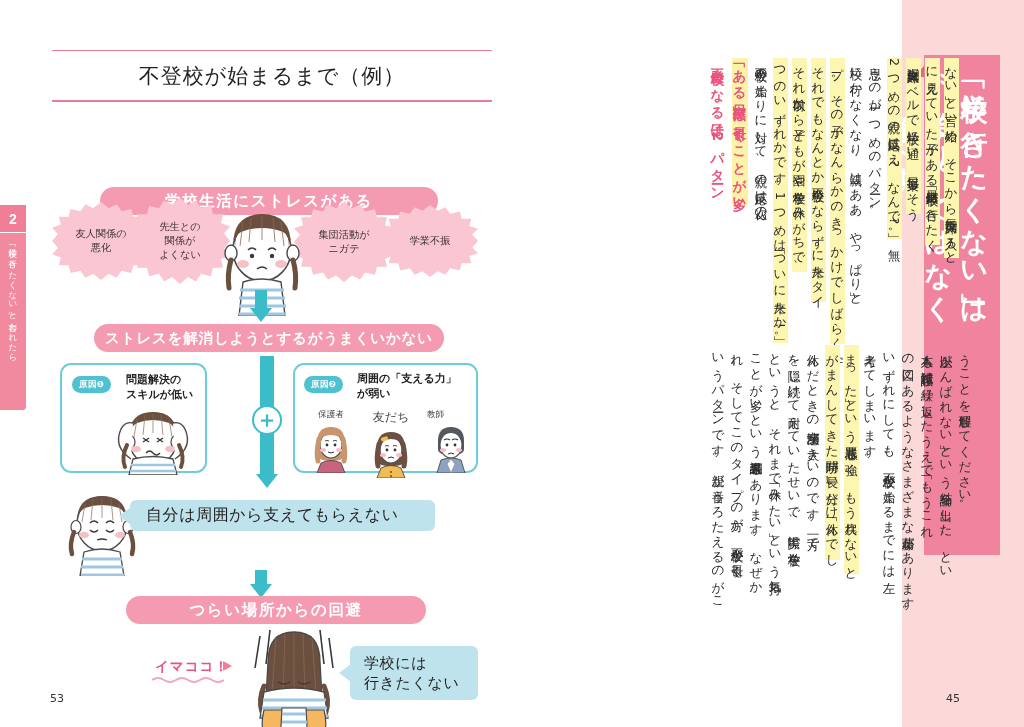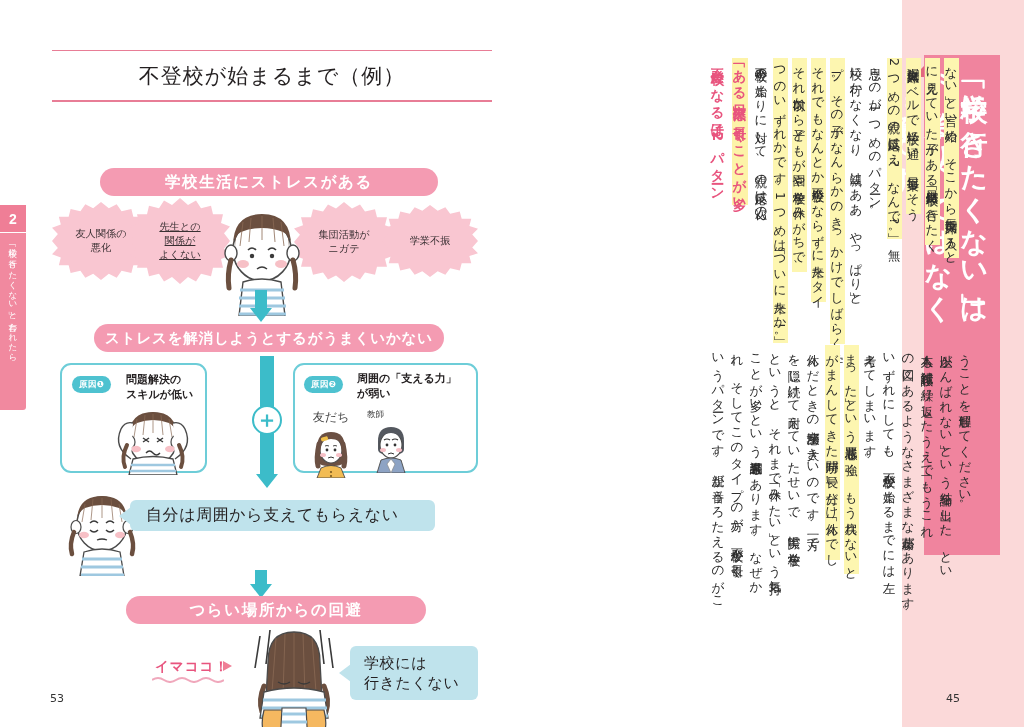--- a/index.html
+++ b/index.html
@@ -79,21 +79,21 @@
     position: absolute;
     background: #f49bb2;
     color: #ffffff;
     border-radius: 999px;
     font-size: 15.5px;
     font-weight: bold;
     letter-spacing: 1.6px;
     display: flex; align-items: center; justify-content: center;
     font-family: "DejaVu Sans", sans-serif;
   }
-  .pill-stress  { left: 48px;  top: 118px; width: 338px; height: 28px; }
+  .pill-stress  { left: 48px;  top: 137px; width: 338px; height: 28px; }
   .pill-cope    { left: 42px;  top: 274px; width: 350px; height: 28px; font-size: 14.5px; letter-spacing: 0.8px;}
   .pill-avoid   { left: 74px;  top: 546px; width: 300px; height: 28px; }
 
   
   .burst {
     position: absolute;
     background: #f9c6d1;
     color: #3a3033;
     font-size: 10.2px;
     line-height: 1.35;
@@ -102,21 +102,21 @@
     clip-path: polygon(
       50% 0%, 58% 8%, 66% 3%, 71% 12%, 81% 9%, 83% 19%, 93% 19%,
       91% 29%, 100% 33%, 94% 41%, 100% 50%, 94% 59%, 100% 67%,
       91% 71%, 93% 81%, 83% 81%, 81% 91%, 71% 88%, 66% 97%,
       58% 92%, 50% 100%, 42% 92%, 34% 97%, 29% 88%, 19% 91%,
       17% 81%, 7% 81%, 9% 71%, 0% 67%, 6% 59%, 0% 50%, 6% 41%,
       0% 33%, 9% 29%, 7% 19%, 17% 19%, 19% 9%, 29% 12%, 34% 3%, 42% 8%);
     font-family: "DejaVu Sans", sans-serif;
   }
   .burst-1 { left: 0px;   top: 152px; width: 98px; height: 78px; }
-  .burst-2 { left: 78px;  top: 148px; width: 100px; height: 86px; text-decoration: underline; }
+  .burst-2 { left: 78px;  top: 148px; width: 100px; height: 86px; }
   .burst-3 { left: 242px; top: 152px; width: 100px; height: 80px; }
   .burst-4 { left: 330px; top: 155px; width: 96px; height: 72px; }
   .arrow-shaft {
     position: absolute;
     background: #3cbcc9;
   }
   .arrow-head {
     position: absolute;
     width: 0; height: 0;
     border-left: 11px solid transparent;
@@ -392,20 +392,38 @@
     </div>
 
     <div class="plus-badge">＋</div>
 
     <div class="cause-box cause-box-2">
       <div class="cause-tag" style="left:9px; top:11px;">原因❷</div>
       <div class="cause-text" style="left:62px; top:7px; white-space:pre-line;">周囲の「支える力」
 が弱い</div>
 
       <div style="position:absolute; left:12px; top:44px; display:flex; gap:12px;">
+        <div style="text-align:center;">
+          <div style="font-size:8.6px; color:#444; margin-bottom:2px;">保護者</div>
+          <svg width="48" height="50" viewBox="0 0 48 50">
+            <path d="M24 4 Q38 4 38 20 L38 30 Q38 38 24 38 Q10 38 10 30 L10 20 Q10 4 24 4Z" fill="#c9956e"></path>
+            <ellipse cx="24" cy="22" rx="11" ry="13" fill="#fff" stroke="#4a4a4a" stroke-width="1.1"></ellipse>
+            <path d="M13 18 Q13 5 24 5 Q35 5 35 18 Q33 12 24 12 Q15 12 13 18Z" fill="#c9956e"></path>
+            <path d="M12 16 Q9 30 11 38" stroke="#c9956e" stroke-width="5" fill="none" stroke-linecap="round"></path>
+            <path d="M36 16 Q39 30 37 38" stroke="#c9956e" stroke-width="5" fill="none" stroke-linecap="round"></path>
+            <circle cx="20" cy="22" r="1.4" fill="#333"></circle>
+              <circle cx="28" cy="22" r="1.4" fill="#333"></circle>
+            <path d="M18 18 Q20 17 22 18" stroke="#333" stroke-width="0.9" fill="none"></path>
+            <path d="M26 18 Q28 17 30 18" stroke="#333" stroke-width="0.9" fill="none"></path>
+            <ellipse cx="16" cy="27" rx="3" ry="2" fill="#f7c0c6"></ellipse>
+            <ellipse cx="32" cy="27" rx="3" ry="2" fill="#f7c0c6"></ellipse>
+            <path d="M21 29 Q24 31 27 29" stroke="#333" stroke-width="1" fill="none"></path>
+            <path d="M14 40 Q24 35 34 40 L38 50 L10 50 Z" fill="#c9647f" stroke="#4a4a4a" stroke-width="0.9"></path>
+          </svg>
+        </div>
         <div style="text-align:center;">
           <div style="font-size:12px; color:#444; margin-bottom:2px;">友だち</div>
           <svg width="48" height="50" viewBox="0 0 48 50">
             <path d="M24 4 Q38 4 38 20 L38 32 Q38 38 24 38 Q10 38 10 32 L10 20 Q10 4 24 4Z" fill="#6b5043"></path>
             <ellipse cx="24" cy="22" rx="11" ry="13" fill="#fff" stroke="#4a4a4a" stroke-width="1.1"></ellipse>
             <path d="M13 18 Q13 5 24 5 Q35 5 35 18 Q33 11 24 11 Q15 11 13 18Z" fill="#6b5043"></path>
             <rect x="14" y="9" width="7" height="4" rx="1.5" fill="#f0c04a" transform="rotate(-15 17 11)"></rect>
             <path d="M12 16 Q9 30 11 38" stroke="#6b5043" stroke-width="5" fill="none" stroke-linecap="round"></path>
             <path d="M36 16 Q39 30 37 38" stroke="#6b5043" stroke-width="5" fill="none" stroke-linecap="round"></path>
             <circle cx="20" cy="22" r="1.4" fill="#333"></circle>

